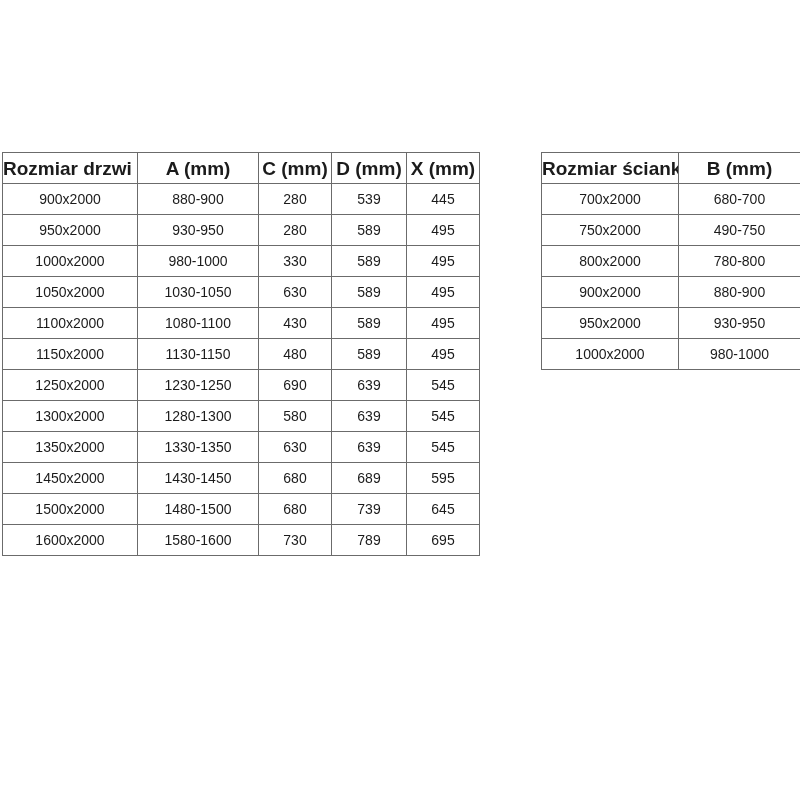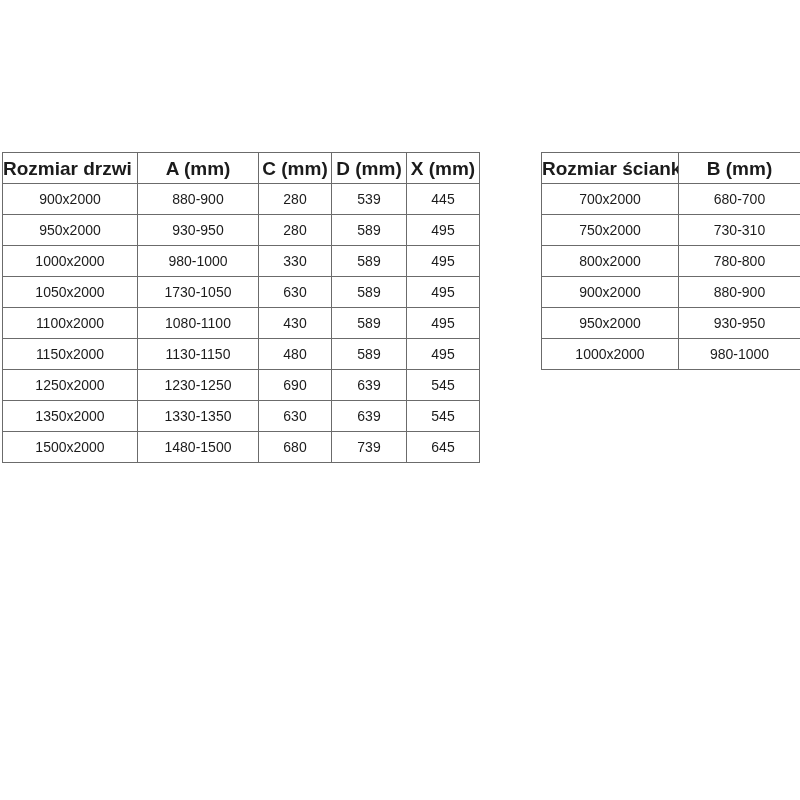--- a/index.html
+++ b/index.html
@@ -90,21 +90,21 @@
         </tr>
         <tr>
           <td>1000x2000</td>
           <td>980-1000</td>
           <td>330</td>
           <td>589</td>
           <td>495</td>
         </tr>
         <tr>
           <td>1050x2000</td>
-          <td>1730-1050</td>
+          <td>1030-1050</td>
           <td>630</td>
           <td>589</td>
           <td>495</td>
         </tr>
         <tr>
           <td>1100x2000</td>
           <td>1080-1100</td>
           <td>430</td>
           <td>589</td>
           <td>495</td>
@@ -117,32 +117,53 @@
           <td>495</td>
         </tr>
         <tr>
           <td>1250x2000</td>
           <td>1230-1250</td>
           <td>690</td>
           <td>639</td>
           <td>545</td>
         </tr>
         <tr>
+          <td>1300x2000</td>
+          <td>1280-1300</td>
+          <td>580</td>
+          <td>639</td>
+          <td>545</td>
+        </tr>
+        <tr>
           <td>1350x2000</td>
           <td>1330-1350</td>
           <td>630</td>
           <td>639</td>
           <td>545</td>
         </tr>
         <tr>
+          <td>1450x2000</td>
+          <td>1430-1450</td>
+          <td>680</td>
+          <td>689</td>
+          <td>595</td>
+        </tr>
+        <tr>
           <td>1500x2000</td>
           <td>1480-1500</td>
           <td>680</td>
           <td>739</td>
           <td>645</td>
+        </tr>
+        <tr>
+          <td>1600x2000</td>
+          <td>1580-1600</td>
+          <td>730</td>
+          <td>789</td>
+          <td>695</td>
         </tr>
       </tbody>
   </table>
 
   <table class="spec walls">
     <colgroup>
       <col class="c0">
         <col class="c1">
     </colgroup>
     <thead>
@@ -151,21 +172,21 @@
           <th>B (mm)</th>
         </tr>
     </thead>
     <tbody>
         <tr>
           <td>700x2000</td>
           <td>680-700</td>
         </tr>
         <tr>
           <td>750x2000</td>
-          <td>730-310</td>
+          <td>490-750</td>
         </tr>
         <tr>
           <td>800x2000</td>
           <td>780-800</td>
         </tr>
         <tr>
           <td>900x2000</td>
           <td>880-900</td>
         </tr>
         <tr>

